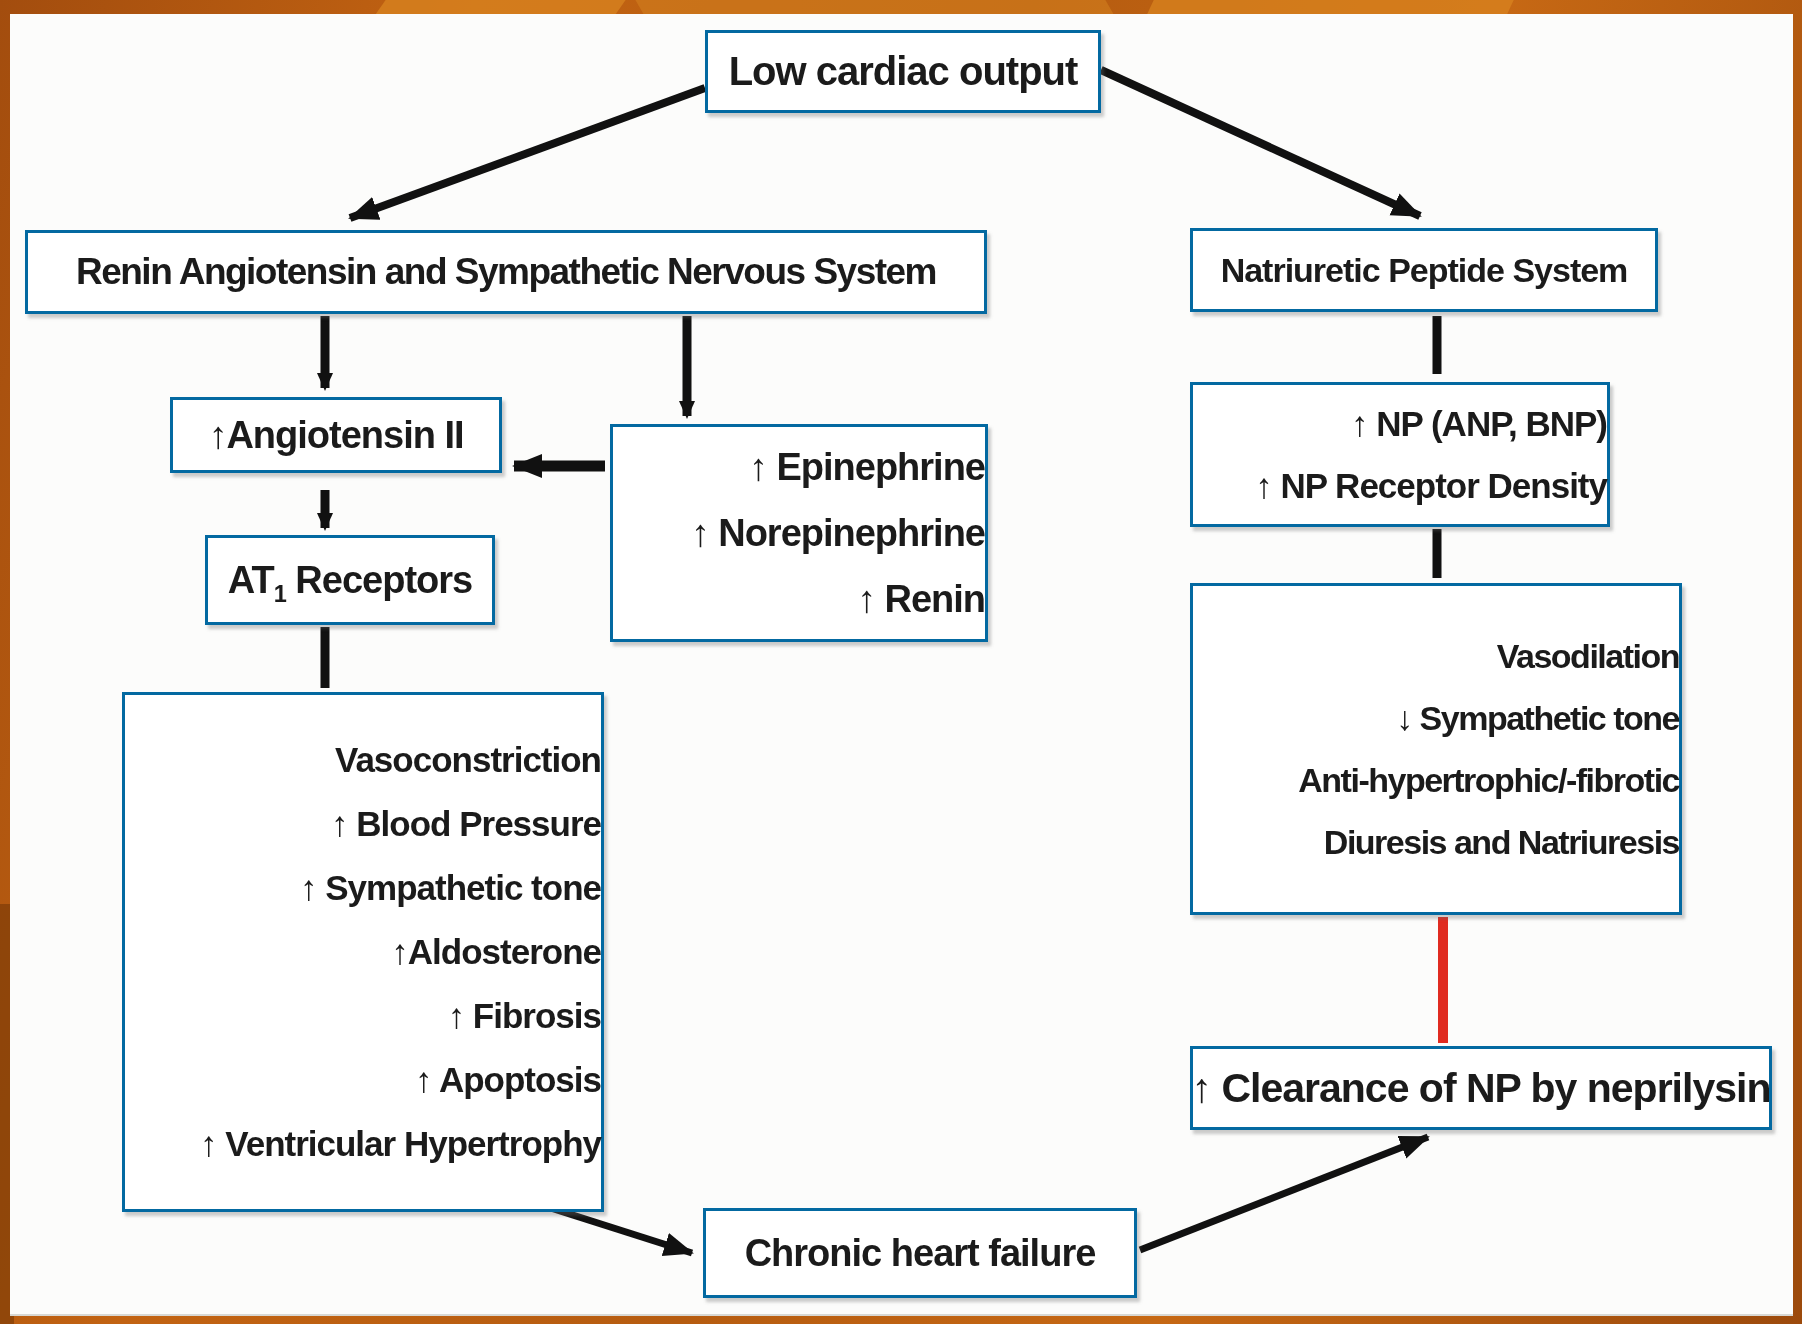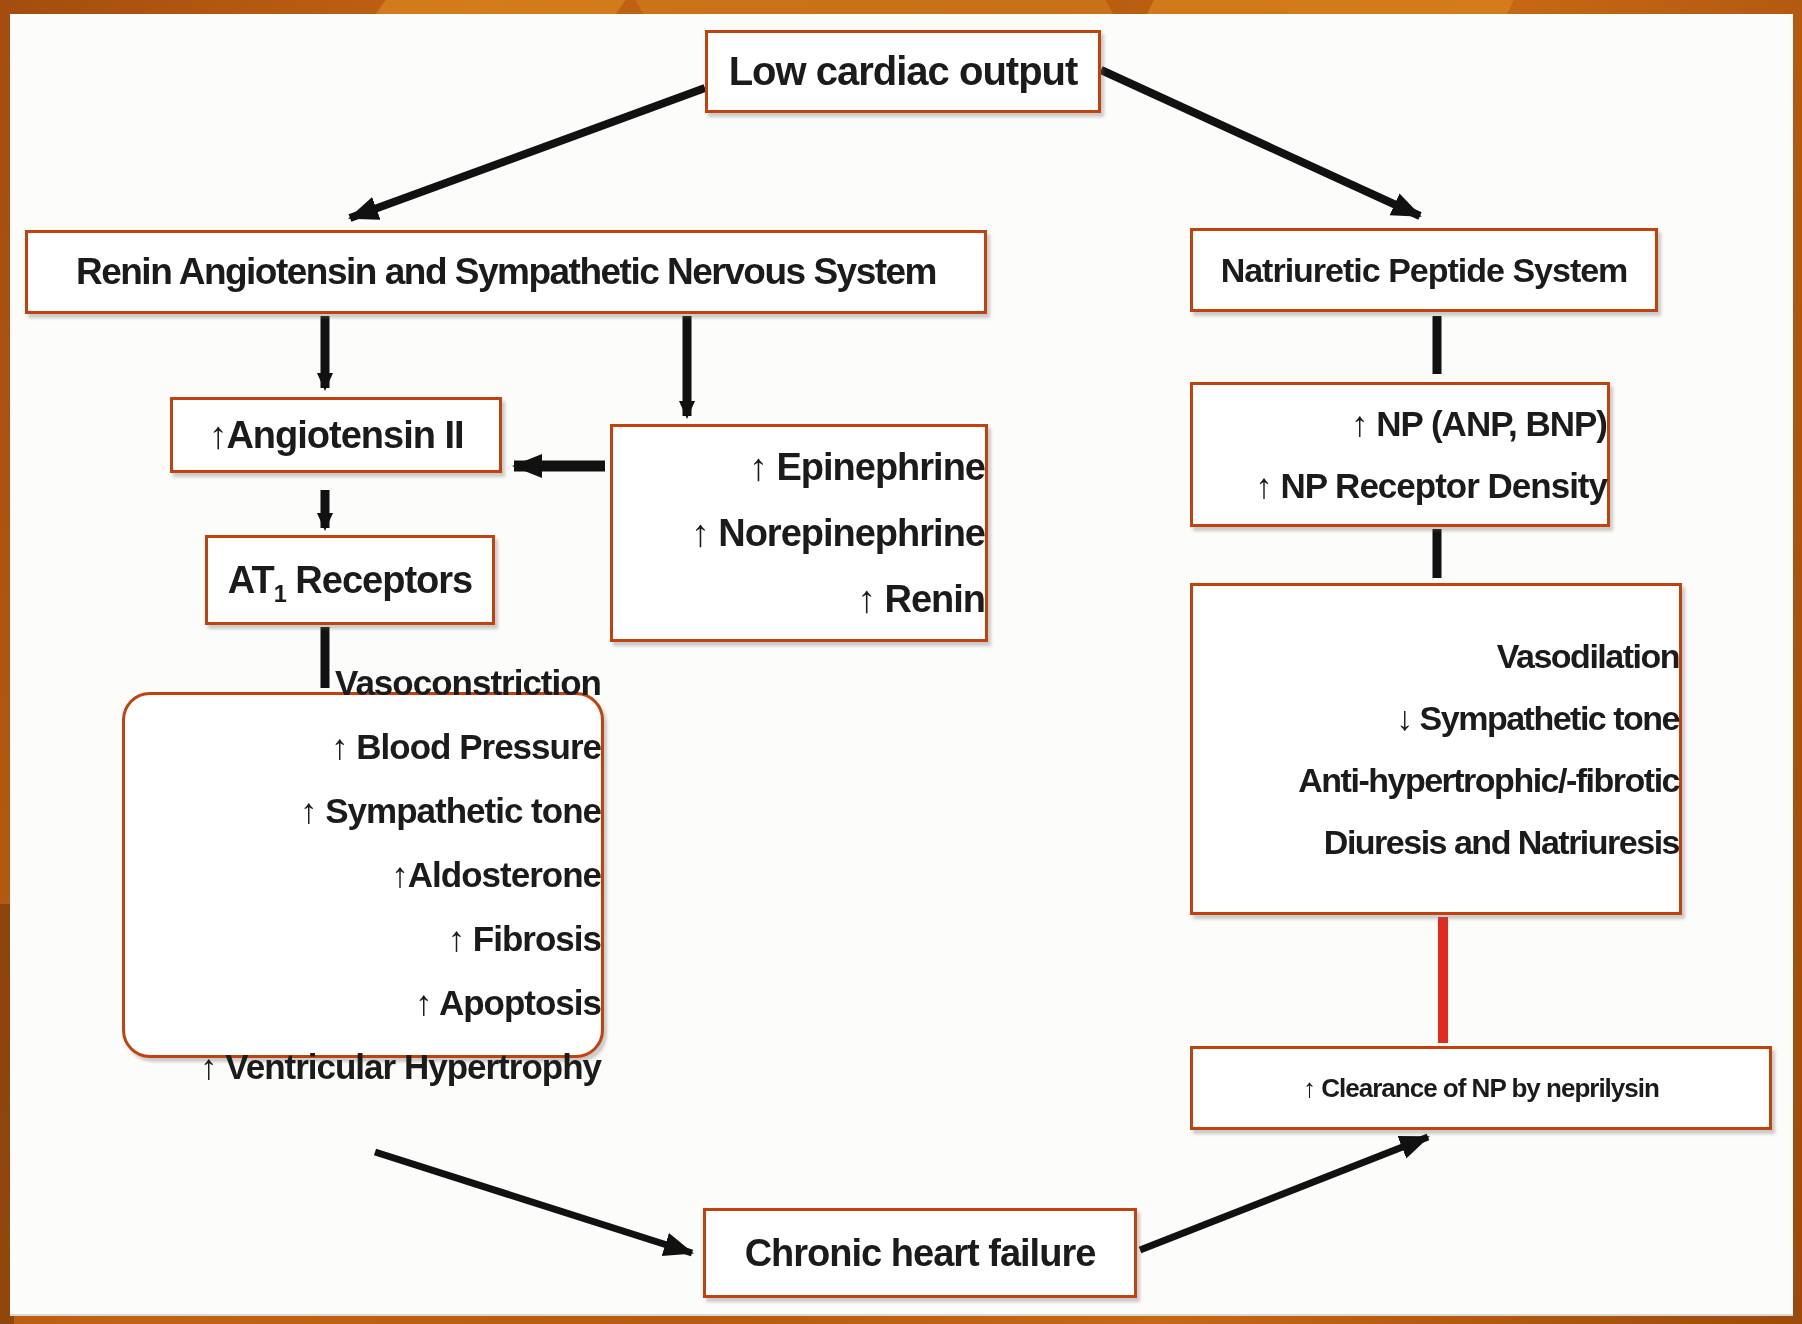--- a/index.html
+++ b/index.html
@@ -13,43 +13,43 @@
   .deco2{left:640px;top:0;width:470px;height:16px;background:#cf7a1c;transform:skewX(30deg);opacity:.7;}
   .deco3{left:1150px;top:0;width:360px;height:16px;background:#d8831f;transform:skewX(-25deg);opacity:.75;}
   .deco4{left:0;bottom:0;width:14px;height:420px;background:#6f3406;opacity:.55;}
   .panel{
     position:absolute;left:10px;top:14px;right:9px;bottom:8px;
     background:#fcfcfb;z-index:2;box-shadow:inset 0 -2px 0 #d8d8d4;
   }
   .lines-layer{position:absolute;left:0;top:0;width:1802px;height:1324px;z-index:3;pointer-events:none;}
   .node{
     position:absolute;z-index:4;background:#ffffff;
-    border:3px solid #c2410c;box-shadow:3px 4px 3px rgba(110,110,110,.35);
+    border:3px solid #0369a1;box-shadow:3px 4px 3px rgba(110,110,110,.35);
     color:#1b1b1b;font-weight:bold;box-sizing:border-box;
     display:flex;flex-direction:column;justify-content:center;
   }
   .node.center{align-items:center;text-align:center;}
   .node.leftalign{align-items:flex-end;text-align:left;}
   .node .line{white-space:nowrap;}
   sub{font-size:62%;line-height:0;}
 
   #n-low{left:705px;top:30px;width:396px;height:83px;font-size:40px;letter-spacing:-1px;}
   #n-ras{left:25px;top:230px;width:962px;height:84px;font-size:37px;letter-spacing:-1.5px;}
   #n-nps{left:1190px;top:228px;width:468px;height:84px;font-size:34px;letter-spacing:-1px;}
   #n-ang{left:170px;top:397px;width:332px;height:76px;font-size:38px;letter-spacing:-1px;}
   #n-at1{left:205px;top:535px;width:290px;height:90px;font-size:38px;letter-spacing:-1px;}
   #n-cat{left:610px;top:424px;width:378px;height:218px;font-size:38px;letter-spacing:-1px;padding-left:28px;}
   #n-cat .line{line-height:66px;}
-  #n-rase{left:122px;top:692px;width:482px;height:366px;font-size:35px;letter-spacing:-1px;padding-left:22px;border-radius:28px;}
+  #n-rase{left:122px;top:692px;width:482px;height:520px;font-size:35px;letter-spacing:-1px;padding-left:22px;}
   #n-rase .line{line-height:64px;}
   #n-npl{left:1190px;top:382px;width:420px;height:145px;font-size:35px;letter-spacing:-1px;padding-left:22px;}
   #n-npl .line{line-height:62px;}
   #n-npe{left:1190px;top:583px;width:492px;height:332px;font-size:34px;letter-spacing:-1.5px;padding-left:4px;}
   #n-npe .line{line-height:62px;}
-  #n-clr{left:1190px;top:1046px;width:582px;height:84px;font-size:26px;letter-spacing:-1px;}
+  #n-clr{left:1190px;top:1046px;width:582px;height:84px;font-size:41px;letter-spacing:-1px;}
   #n-chf{left:703px;top:1208px;width:434px;height:90px;font-size:38px;letter-spacing:-1px;}
 </style>
 </head>
 <body>
 
 <div class="frame-deco deco1"></div>
 <div class="frame-deco deco2"></div>
 <div class="frame-deco deco3"></div>
 <div class="frame-deco deco4"></div>
 

